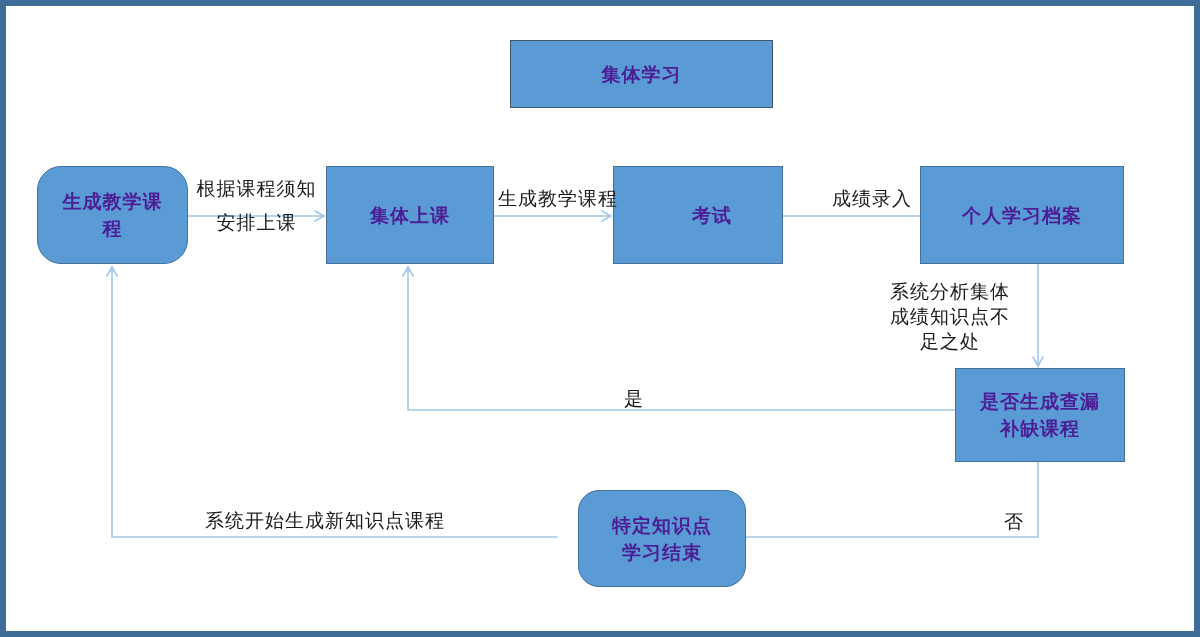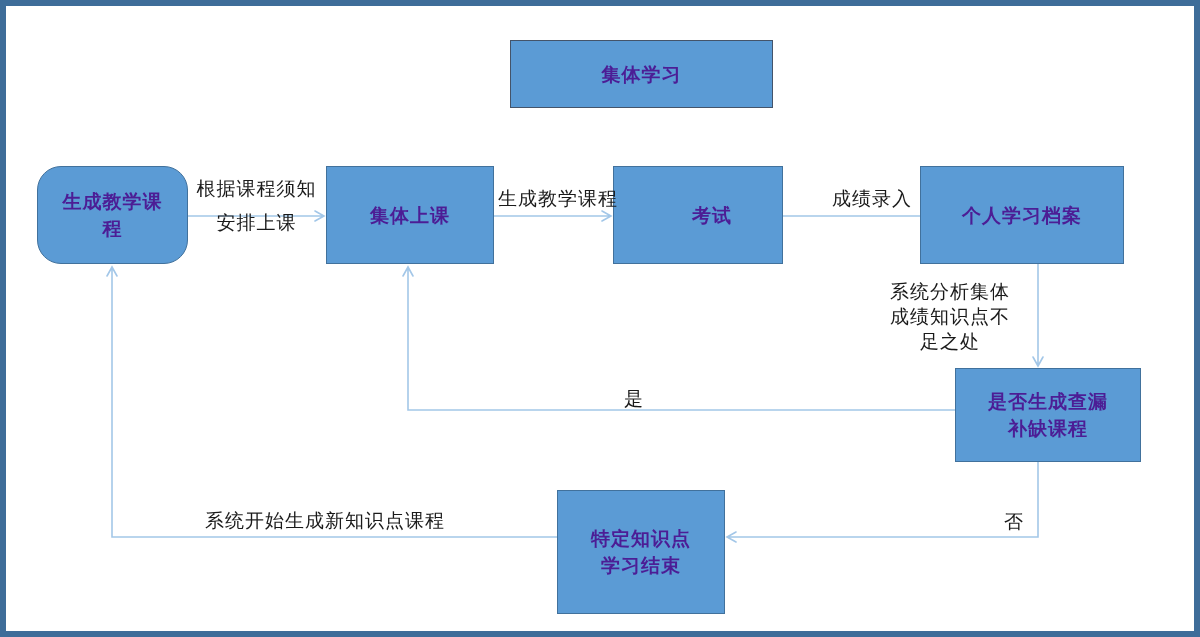--- a/index.html
+++ b/index.html
@@ -44,22 +44,22 @@
     letter-spacing: 1px;
     font-weight: bold;
   }
   .node .inner { width: 100%; }
 
   .node-title        { left: 504px; top: 34px;  width: 263px; height: 68px; border-color: #44546a; }
   .node-generate     { left: 31px;  top: 160px; width: 151px; height: 98px; padding: 0 22px; border-radius: 24px; }
   .node-class        { left: 320px; top: 160px; width: 168px; height: 98px; align-items: center; }
   .node-exam         { left: 607px; top: 160px; width: 170px; height: 98px; padding-left: 28px; }
   .node-archive      { left: 914px; top: 160px; width: 204px; height: 98px; }
-  .node-decision     { left: 949px; top: 362px; width: 186px; height: 94px; padding: 0 24px; }
-  .node-end          { left: 551px; top: 484px; width: 168px; height: 124px; padding: 0 24px; }
+  .node-decision     { left: 949px; top: 362px; width: 170px; height: 94px; padding: 0 24px; }
+  .node-end          { left: 572px; top: 484px; width: 168px; height: 97px; padding: 0 24px; border-radius: 21px; }
 
   .edge-label {
     position: absolute;
     color: #1a1a1a;
     font-size: 19px;
     line-height: 25px;
     letter-spacing: 1px;
     white-space: pre-line;
   }
   .lbl-schedule  { left: 178px; top: 166px; width: 145px; text-align: center; line-height: 34px; }

